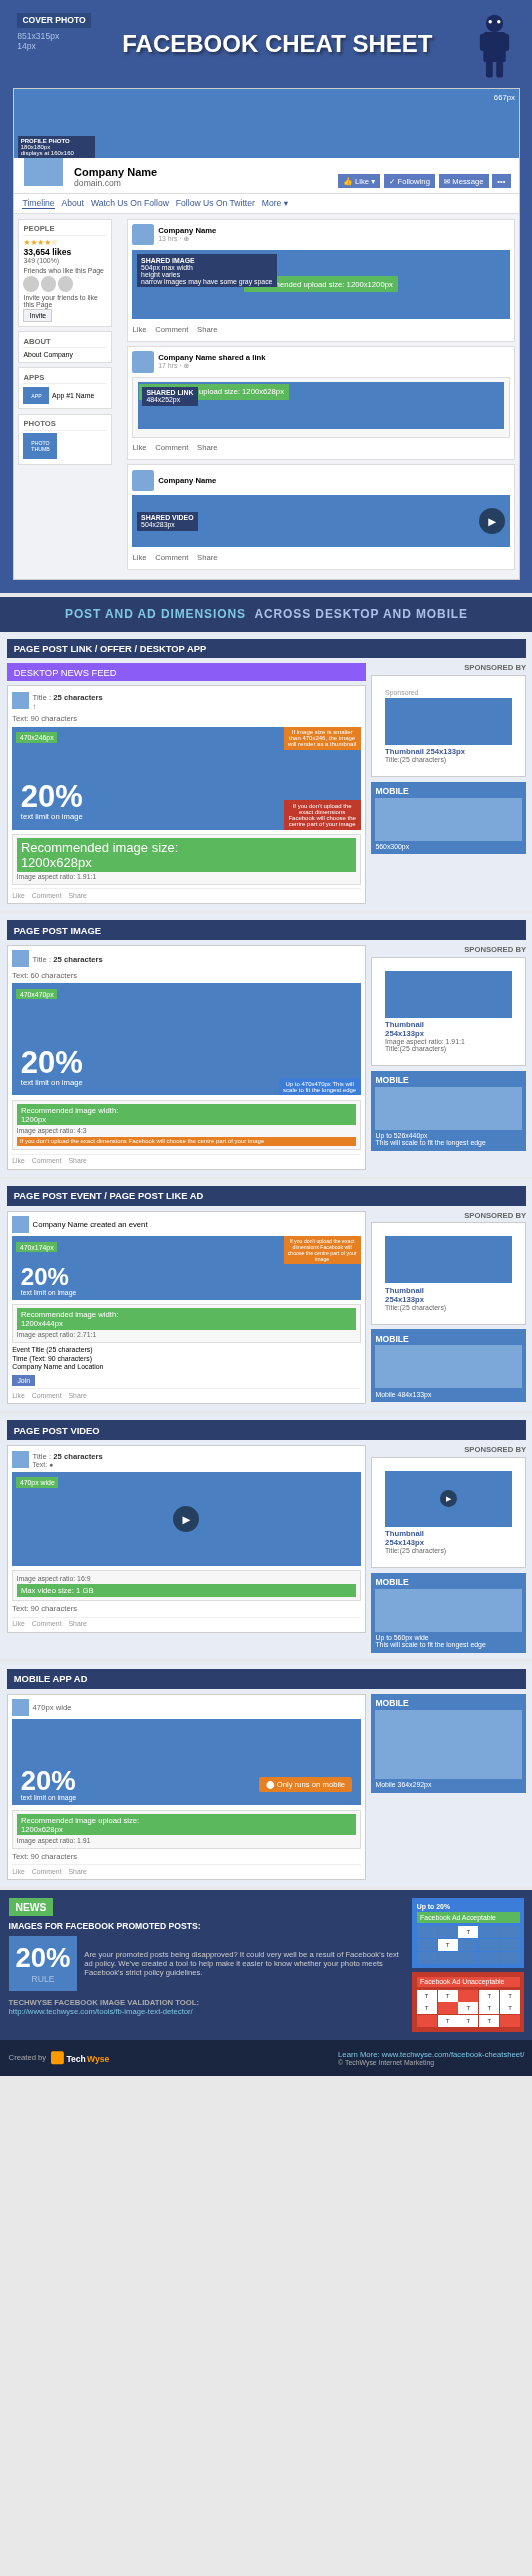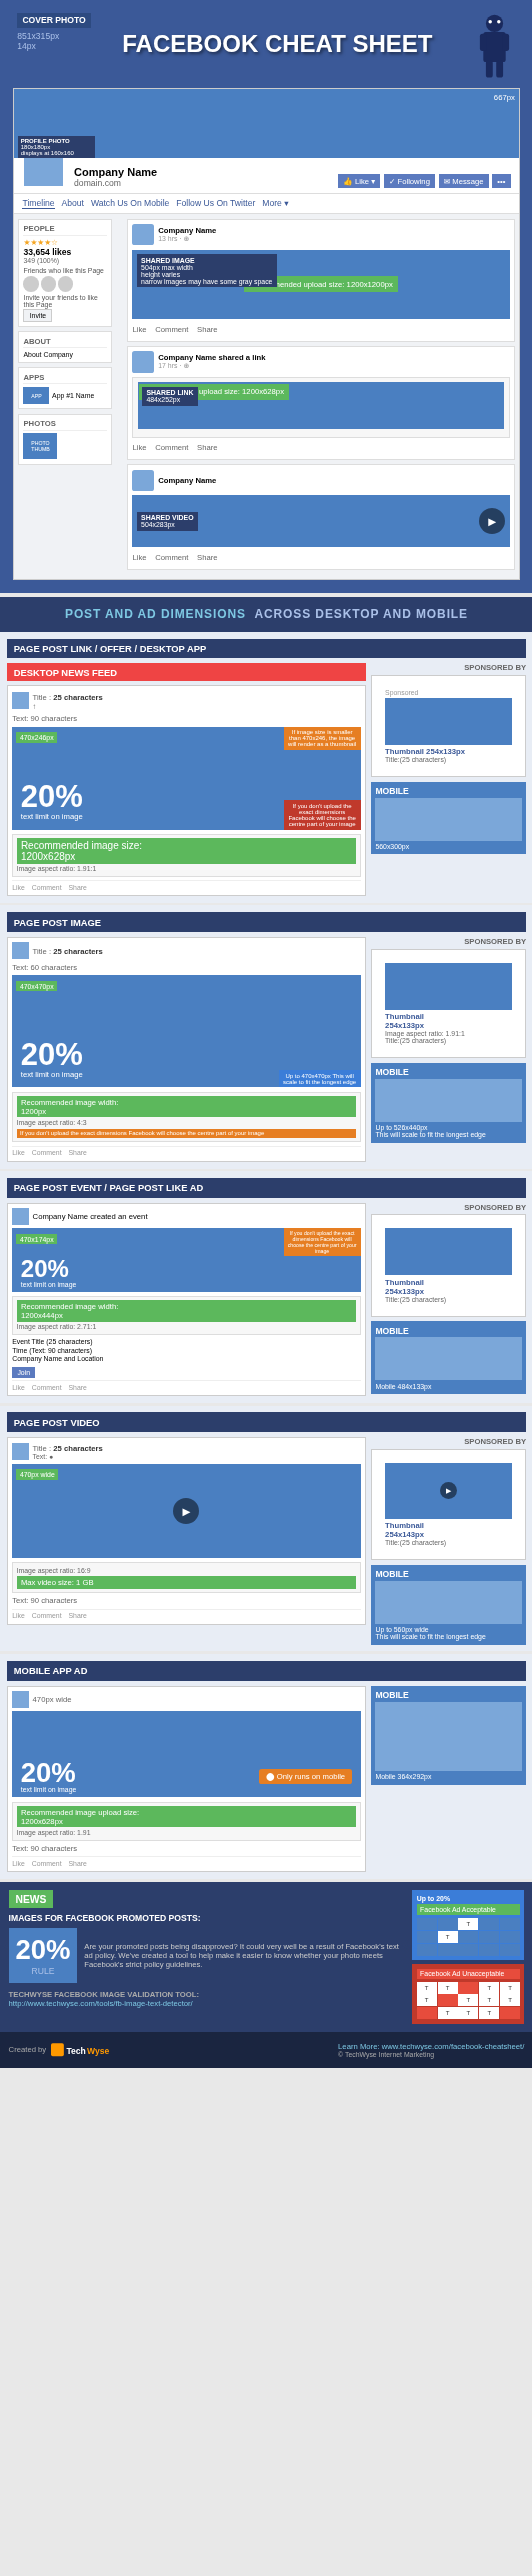--- a/index.html
+++ b/index.html
@@ -223,24 +223,24 @@
     .footer-section {
       background: #1a2540;
       color: #aaa;
       padding: 6.9px 8.6px;
       display: flex;
       align-items: center;
       justify-content: space-between;
     }
 
     .section-header-bar {
-      background: #ef4444;
+      background: #8b5cf6;
       color: white;
       font-size: 9.4px;
-      font-weight: bold;
+      font-weight: normal;
       padding: 3.4px 6.9px;
       margin-bottom: 4.3px;
     }
   </style>
 </head>
 <body>
 
 <div class="header-section">
   <div style="display:flex; justify-content:flex-end; align-items:flex-start; padding: 4.3px 8.6px;">
     <div>
@@ -289,21 +289,21 @@
         <button style="background:#5b7abf;color:white;border:none;font-size:7.7px;padding:2.6px 5.2px;cursor:pointer;">👍 Like ▾</button>
         <button style="background:#5b7abf;color:white;border:none;font-size:7.7px;padding:2.6px 5.2px;cursor:pointer;">✓ Following</button>
         <button style="background:#5b7abf;color:white;border:none;font-size:7.7px;padding:2.6px 5.2px;cursor:pointer;">✉ Message</button>
         <button style="background:#5b7abf;color:white;border:none;font-size:7.7px;padding:2.6px 5.2px;cursor:pointer;">•••</button>
       </div>
     </div>
 
     <div class="fb-nav">
       <span style="cursor:pointer;border-bottom:1.7px solid #3b5998;">Timeline</span>
       <span style="cursor:pointer;">About</span>
-      <span style="cursor:pointer;">Watch Us On Mobile</span>
+      <span style="cursor:pointer;">Watch Us On Follow</span>
       <span style="cursor:pointer;">Follow Us On Twitter</span>
       <span style="cursor:pointer;">More ▾</span>
     </div>
 
     <div class="fb-main">
 
       <div class="fb-sidebar">
         <div class="fb-sidebar-box">
           <div class="fb-sidebar-title">PEOPLE</div>
           <div style="display:flex;align-items:center;gap:2.6px;">
@@ -430,21 +430,21 @@
           <div style="position:absolute;bottom:8.6px;left:8.6px;color:white;">
             <div style="font-size:31px;font-weight:bold;line-height:1;">20%</div>
             <div style="font-size:7.7px;">text limit
 on image</div>
           </div>
           <div style="position:absolute;top:0;right:0;background:#e67e22;color:white;font-size:6px;padding:2.6px;width:77px;text-align:center;">If image size is smaller than 470x246, the image will render as a thumbnail</div>
           <div style="position:absolute;bottom:0;right:0;background:#c0392b;color:white;font-size:6px;padding:2.6px;width:77px;text-align:center;">If you don't upload the exact dimensions Facebook will choose the centre part of your image</div>
         </div>
 
         <div style="background:#f7f7f7;border:0.9px solid #ddd;padding:3.4px;margin-bottom:3.4px;">
-          <div style="background:#5cb85c;color:white;font-size:10px;padding:1.7px 4.3px;margin-bottom:1.7px;white-space:pre-line;">Recommended image size:
+          <div style="background:#5cb85c;color:white;font-size:13px;padding:1.7px 4.3px;margin-bottom:1.7px;white-space:pre-line;">Recommended image size:
 1200x628px</div>
           <div style="font-size:6.9px;color:#666;">Image aspect ratio: 1.91:1</div>
         </div>
 
         <div class="nf-footer">
           <span style="cursor:pointer;">Like</span>
           <span style="cursor:pointer;">Comment</span>
           <span style="cursor:pointer;">Share</span>
         </div>
       </div>

